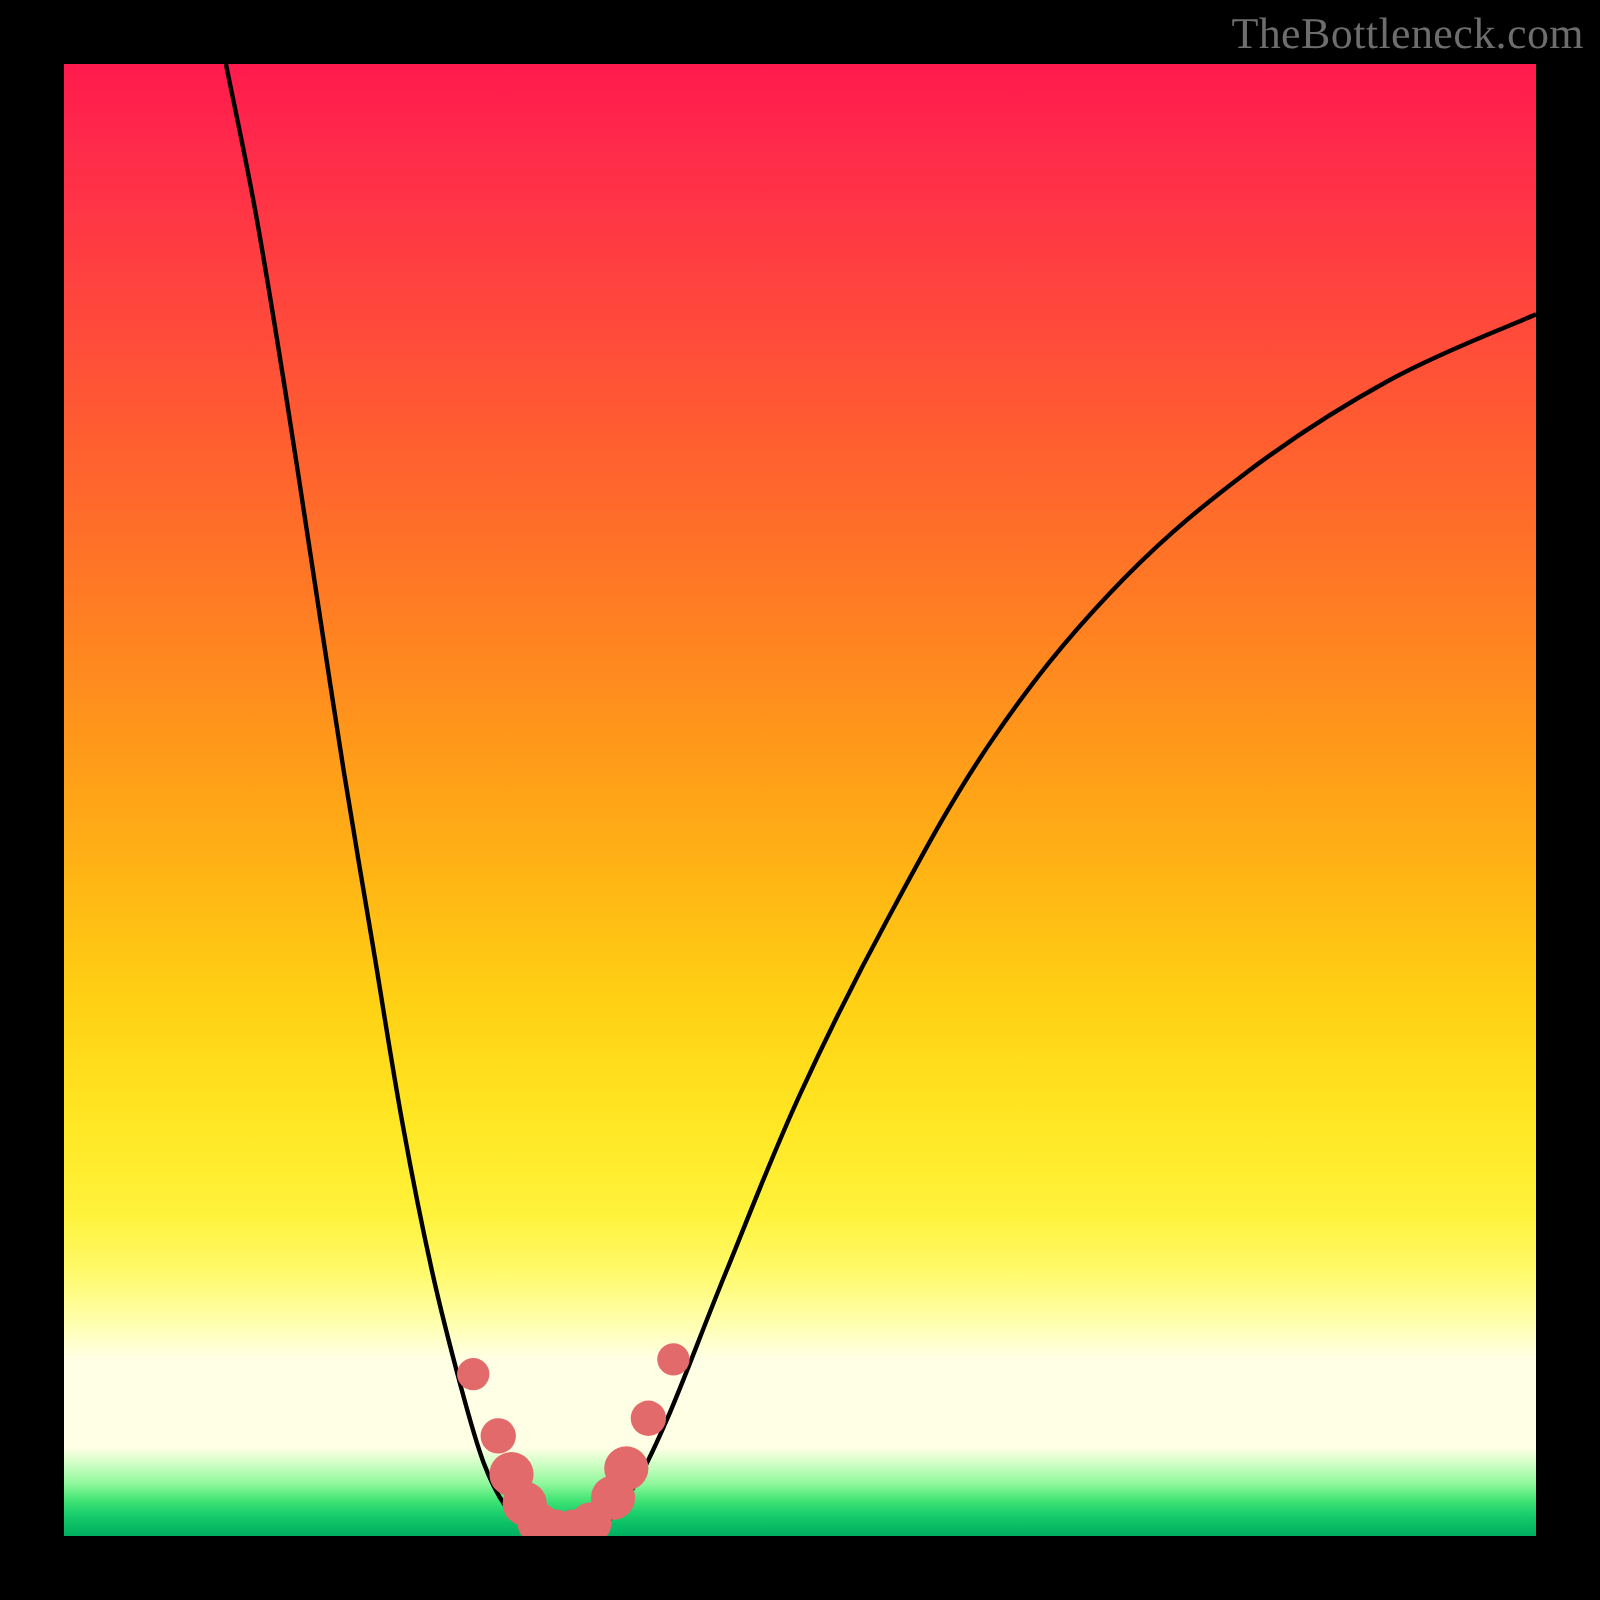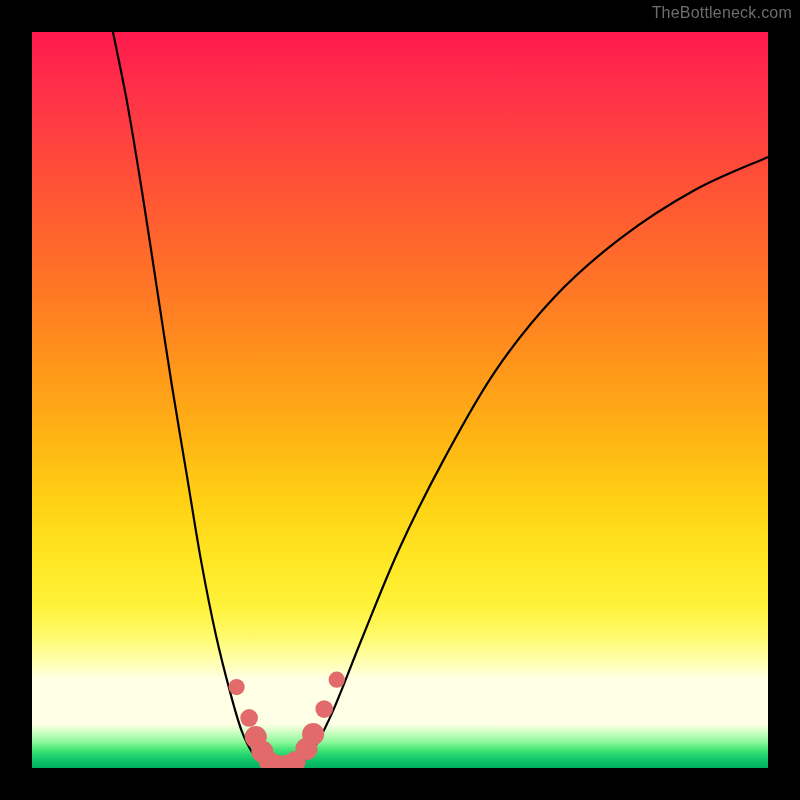--- a/index.html
+++ b/index.html
@@ -59,24 +59,25 @@
     position: absolute;
     inset: 0;
     width: 100%;
     height: 100%;
   }
   .watermark {
     position: absolute;
     top: 4px;
     right: 8px;
     color: #6d6d6d;
-    font-size: 16px;
+    font-size: 22px;
     letter-spacing: 0.2px;
     font-weight: 400;
     user-select: none;
+    font-family: Liberation Serif, serif;
   }
 </style>
 </head>
 <body>
 
 <div class="frame">
 
   <div class="watermark">TheBottleneck.com</div>
 
   <div class="plot">

